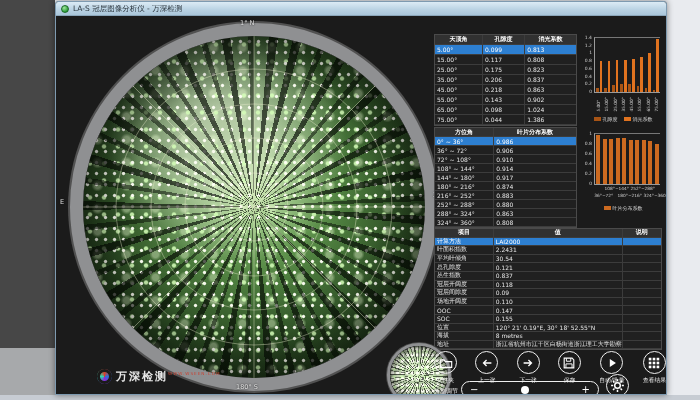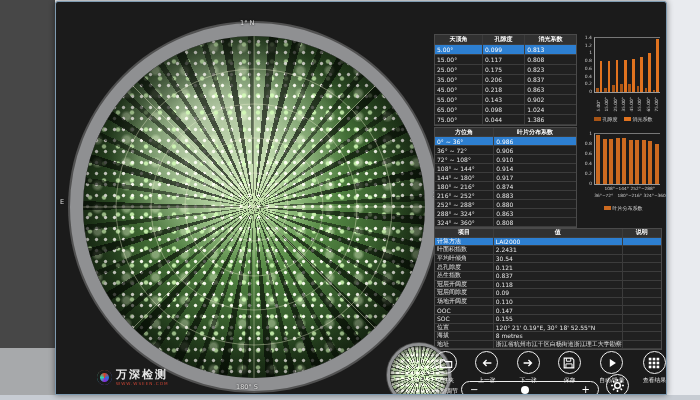--- a/index.html
+++ b/index.html
@@ -97,34 +97,38 @@
 
   
   #thumbnail{position:absolute;left:330px;top:326px;width:64px;height:64px;border-radius:50%;
     border:3px solid #8f9092;box-shadow:0 0 0 1px #4c4c4c;overflow:hidden;background:#000;}
   #thumbnail .canopy{background-size:auto,auto,5px 6px,8px 9px,15px 12px,auto,auto;}
 
   
   #brand{position:absolute;left:40px;top:352px;display:flex;align-items:center;gap:4px;}
   .brand-swirl{width:15px;height:15px;border-radius:50%;
     background:conic-gradient(#d8402a,#2a6fd8,#8a2ad8,#2ad8b0,#d8402a);box-shadow:inset 0 0 0 3px #1b1b1b;}
-  .brand-text{display:flex;flex-direction:column;}
+  .brand-text{display:flex;flex-direction:row;}
   .brand-name{font-size:11px;font-weight:bold;color:#e8e8e8;letter-spacing:2px;line-height:12px;}
   .brand-url{font-size:4.2px;color:#c84434;letter-spacing:1px;}
 </style>
 </head>
 <body>
 
 <div id="screen">
   <div class="desk-left-top"></div>
   <div class="desk-left-bottom"></div>
   <div class="desk-right"></div>
   <div class="desk-bottom"></div>
 
   <div id="app-window">
+    <div id="title-bar">
+      <span class="app-icon"></span>
+      <span id="title-text">LA-S 冠层图像分析仪 - 万深检测</span>
+    </div>
 
     <div id="client">
 
       <div id="fisheye">
         <div class="canopy"></div>
         <svg id="polar-grid" viewBox="0 0 342 342">
           <g stroke="rgba(238,238,208,0.5)" stroke-width="0.8" fill="none">
             <circle cx="171" cy="171" r="34"></circle>
             <circle cx="171" cy="171" r="69"></circle>
             <circle cx="171" cy="171" r="103"></circle>

